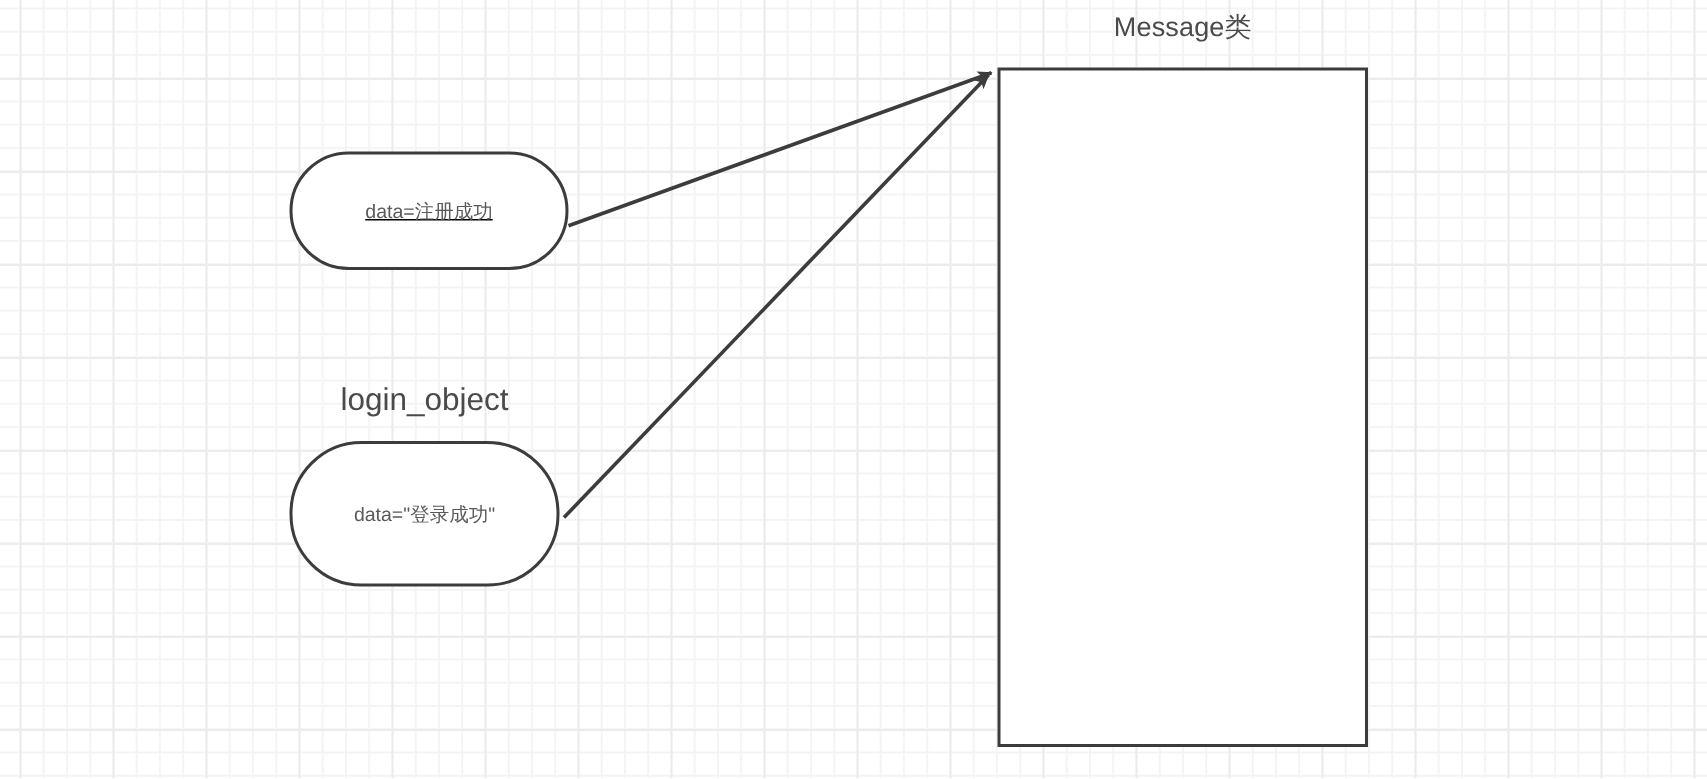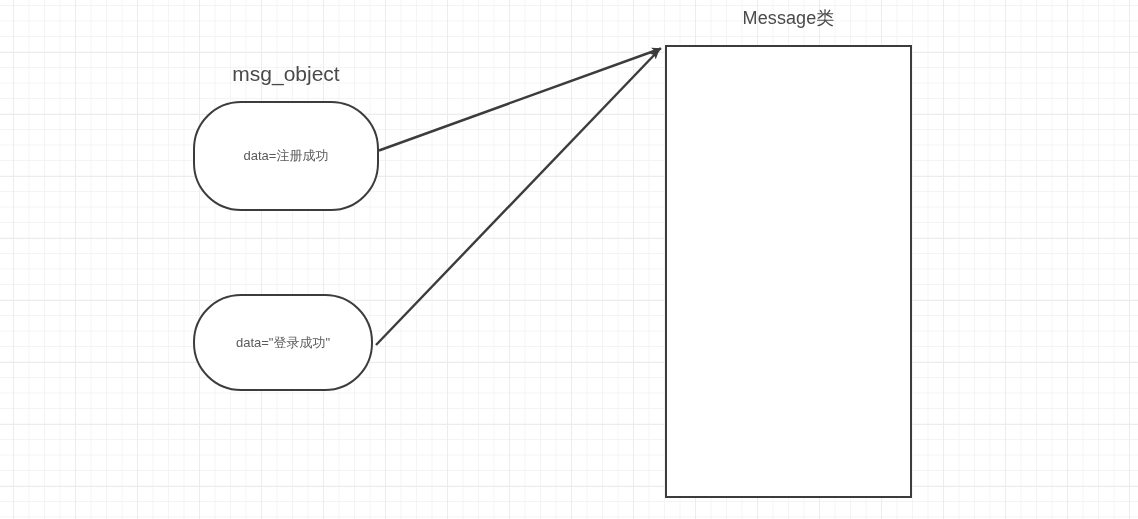--- a/index.html
+++ b/index.html
@@ -83,45 +83,45 @@
     white-space: nowrap;
   }
   .obj-title {
     position: absolute;
     font-size: 21px;
     color: #4a4a4a;
     text-align: center;
     white-space: nowrap;
   }
 
-  #obj-msg        { left: 193px; top: 101px;  width: 186px; height: 110px; }
+  #obj-msg        { left: 193px; top: 101px;  width: 186px; height: 79px; text-decoration: underline; }
   #obj-msg-title  { left: 193px; top: 62px;   width: 186px; }
   #obj-login      { left: 193px; top: 294px;  width: 180px; height: 97px; }
   #obj-login-title{ left: 193px; top: 255px;  width: 180px; }
 </style>
 </head>
 <body>
 
 <div id="canvas">
 
   <svg id="connectors" viewBox="0 0 1138 519" width="1138" height="519">
     <defs>
       <marker id="arrow-head" markerWidth="11" markerHeight="11" refX="9.2" refY="4.2" orient="auto" markerUnits="userSpaceOnUse">
         <path d="M0,0 L10,4.2 L0,8.4 L2.4,4.2 Z" fill="#3c3c3c"></path>
       </marker>
     </defs>
     <line x1="379" y1="150.5" x2="661" y2="48.5" stroke="#3c3c3c" stroke-width="2.4" marker-end="url(#arrow-head)"></line>
     <line x1="376" y1="345" x2="659" y2="50" stroke="#3c3c3c" stroke-width="2.4" marker-end="url(#arrow-head)"></line>
   </svg>
 
-  <div class="obj-title" id="obj-msg-title">msg_object</div>
   <div class="obj-node" id="obj-msg">
     <span class="obj-label">data=注册成功</span>
   </div>
 
+  <div class="obj-title" id="obj-login-title">login_object</div>
   <div class="obj-node" id="obj-login">
     <span class="obj-label">data="登录成功"</span>
   </div>
 
   <div class="class-title">Message类</div>
   <div class="class-box">
     
   </div>
 
 </div>

